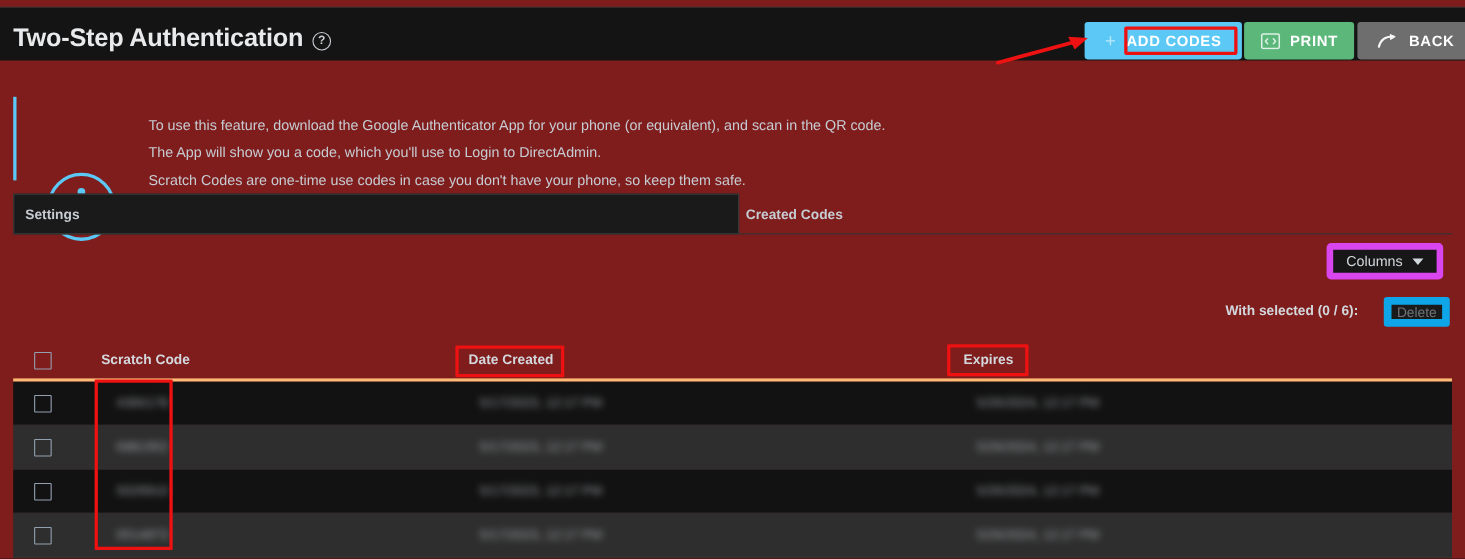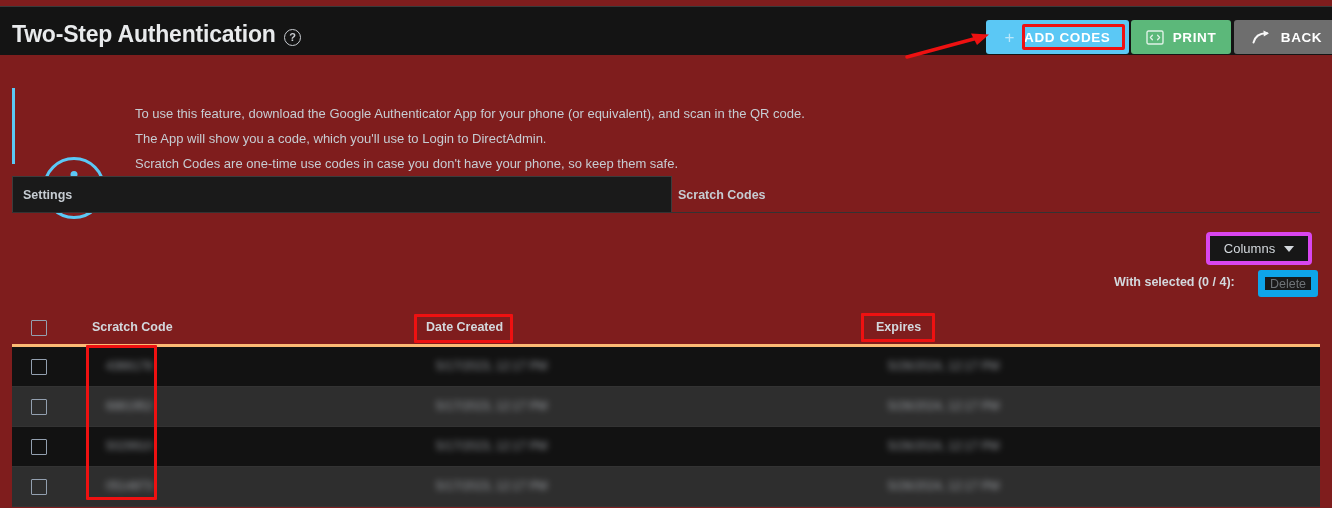--- a/index.html
+++ b/index.html
@@ -145,26 +145,26 @@
     left: 678px; width: 200px;
     background: transparent;
   }
   .tabs-rule {
     position: absolute; left: 12px; top: 212px;
     width: 1308px; height: 1px; background: #333;
   }
 
   
   .columns-btn {
-    position: absolute; left: 1206px; top: 232px;
+    position: absolute; left: 1206px; top: 221px;
     width: 106px; height: 33px;
     display: flex; align-items: center; justify-content: center;
     gap: 9px;
     background: #171717;
-    border: 4px solid #d946ef;
+    border: 6px solid #d946ef;
     border-radius: 4px;
     font-size: 13px;
     color: #d3d8dd;
     cursor: pointer;
   }
   .caret {
     width: 0; height: 0;
     border-left: 5px solid transparent;
     border-right: 5px solid transparent;
     border-top: 6px solid #d3d8dd;
@@ -292,30 +292,30 @@
       <div>The App will show you a code, which you'll use to Login to DirectAdmin.</div>
       <div>Scratch Codes are one-time use codes in case you don't have your phone, so keep them safe.</div>
     </div>
   </div>
 
   <div class="tabs">
     <div class="tab tab-settings">
       <span>Settings</span>
     </div>
     <div class="tab tab-scratch">
-      <span>Scratch Codes</span>
+      <span>Created Codes</span>
     </div>
   </div>
   <div class="tabs-rule"></div>
 
   <div class="columns-btn">
     <span>Columns</span>
     <span class="caret"></span>
   </div>
-  <div class="with-selected">With selected (0 / 4):</div>
+  <div class="with-selected">With selected (0 / 6):</div>
   <div class="delete-btn">
     <span>Delete</span>
   </div>
 
   <div class="table">
     <div class="thead">
       <div class="chk th-chk"></div>
       <div class="th th-code">Scratch Code</div>
       <div class="th th-date">Date Created</div>
       <div class="th th-exp">Expires</div>

